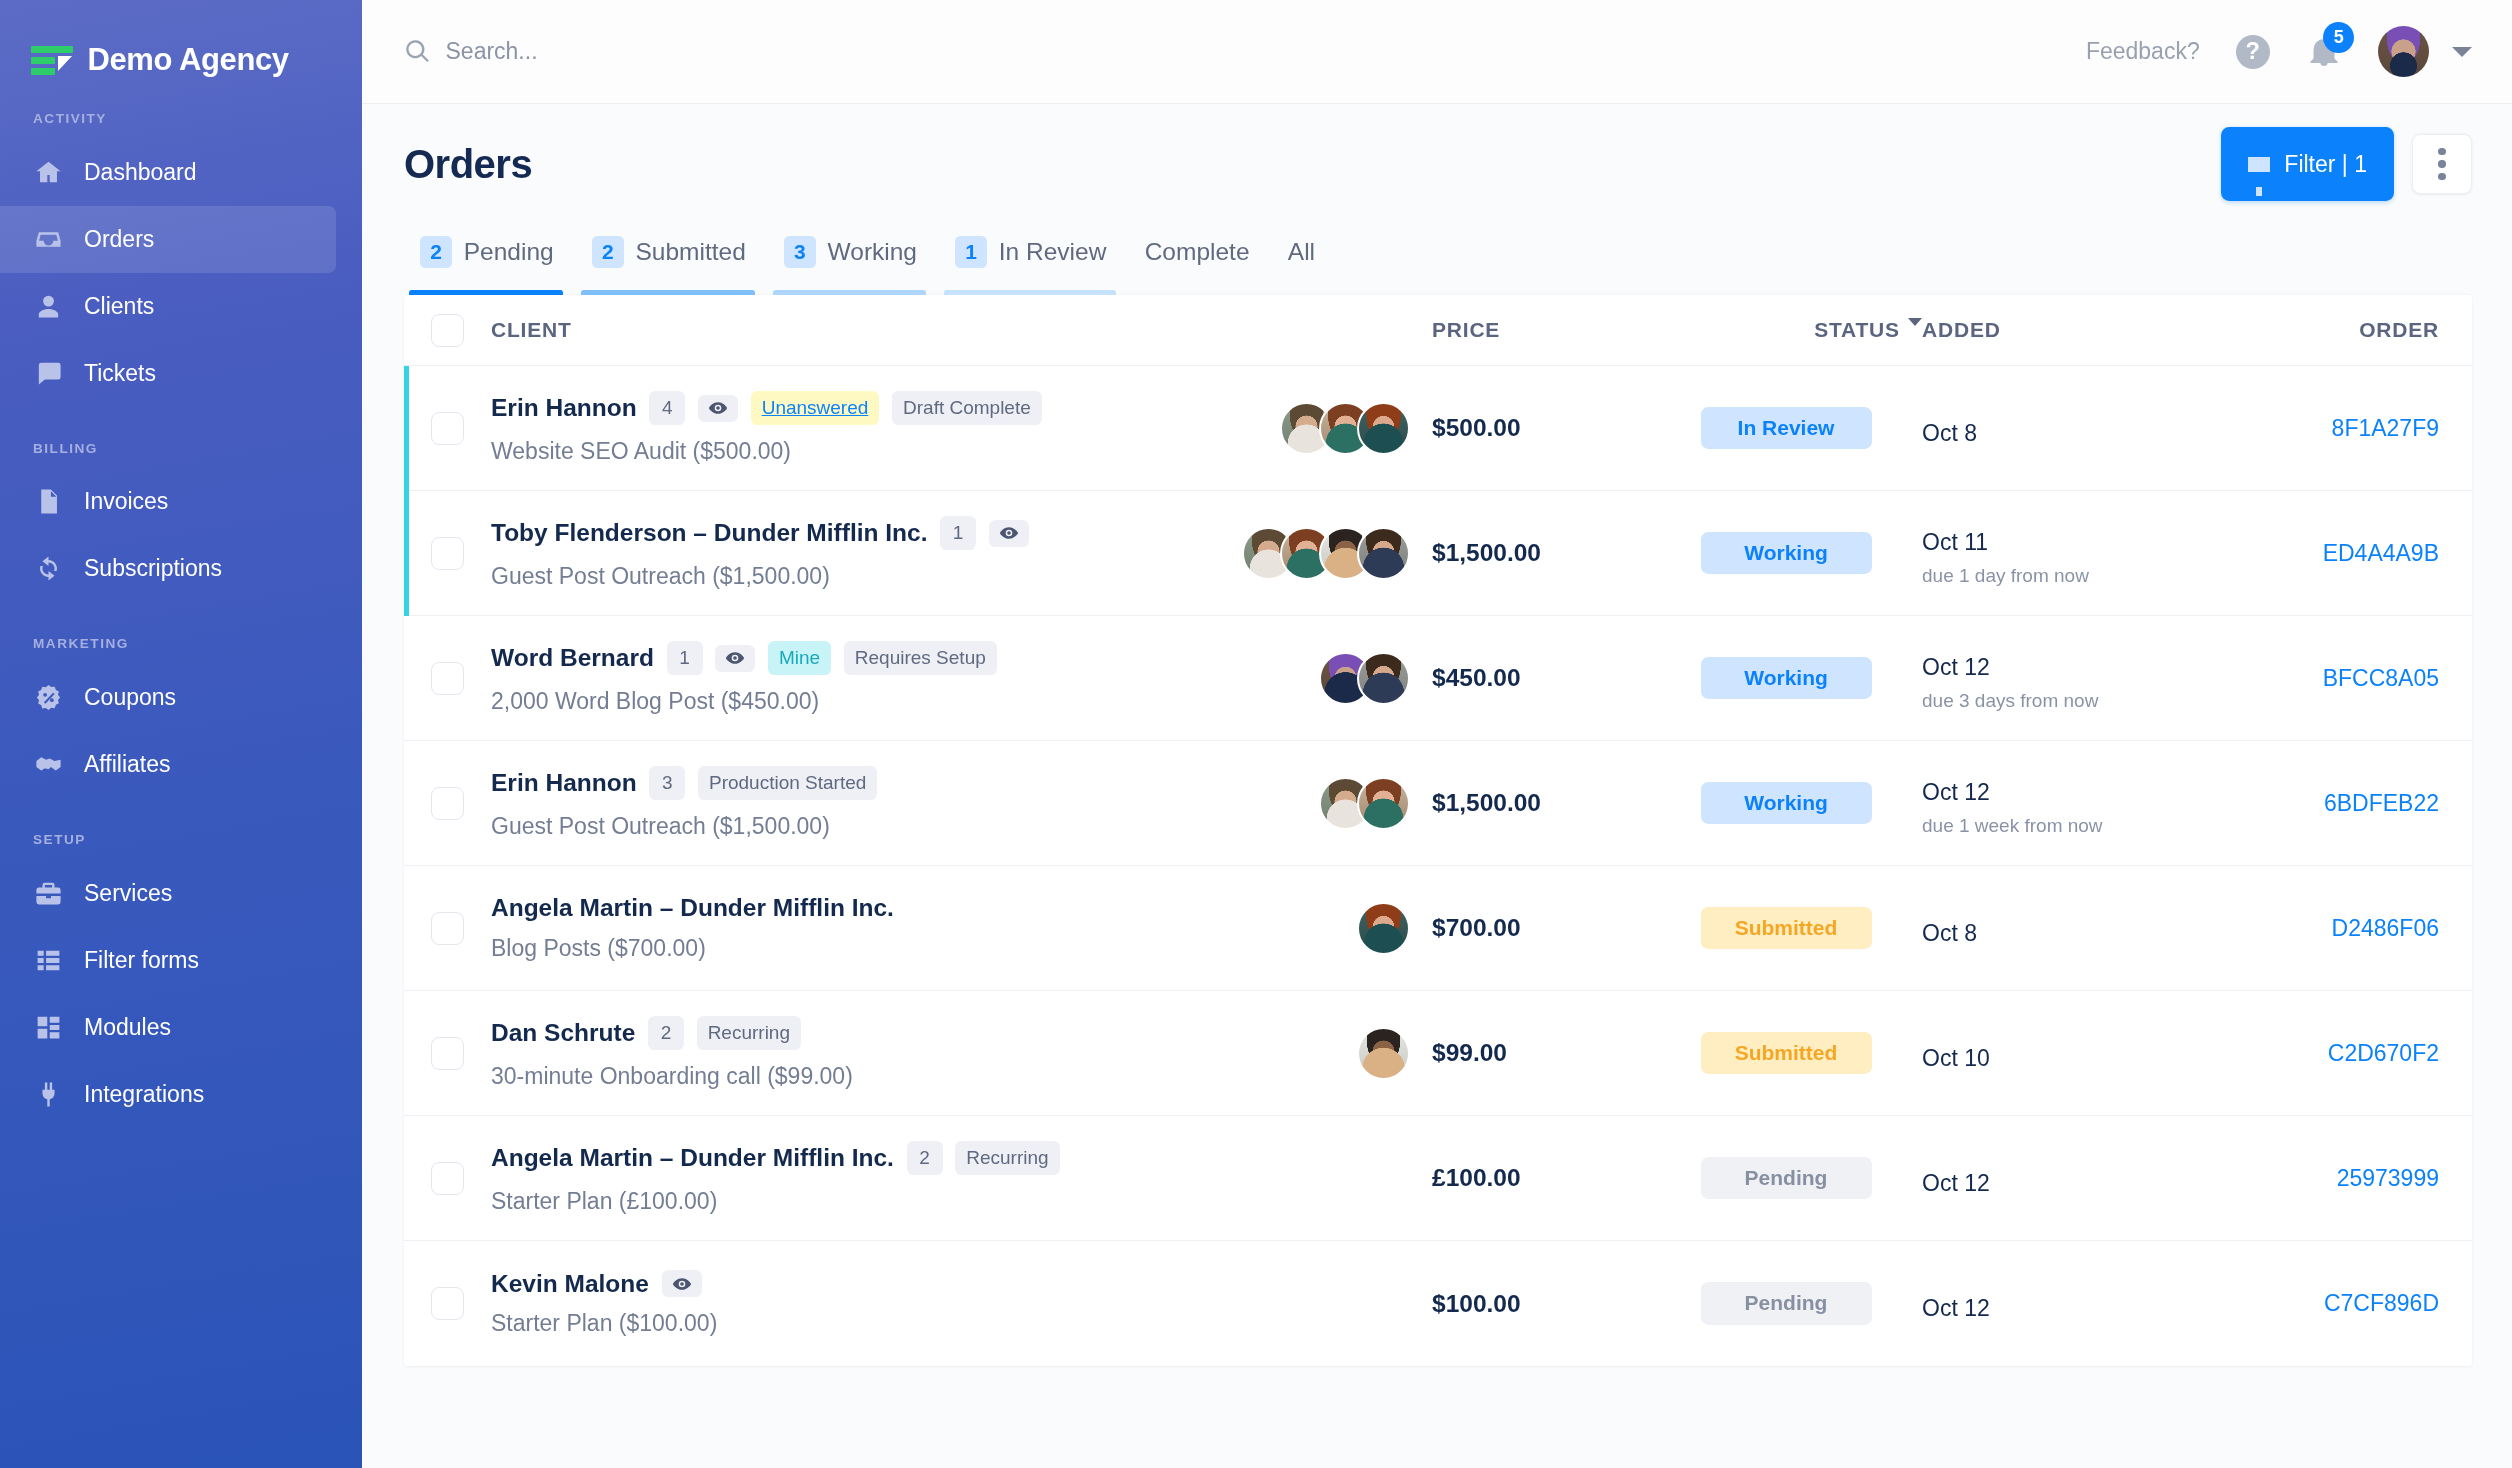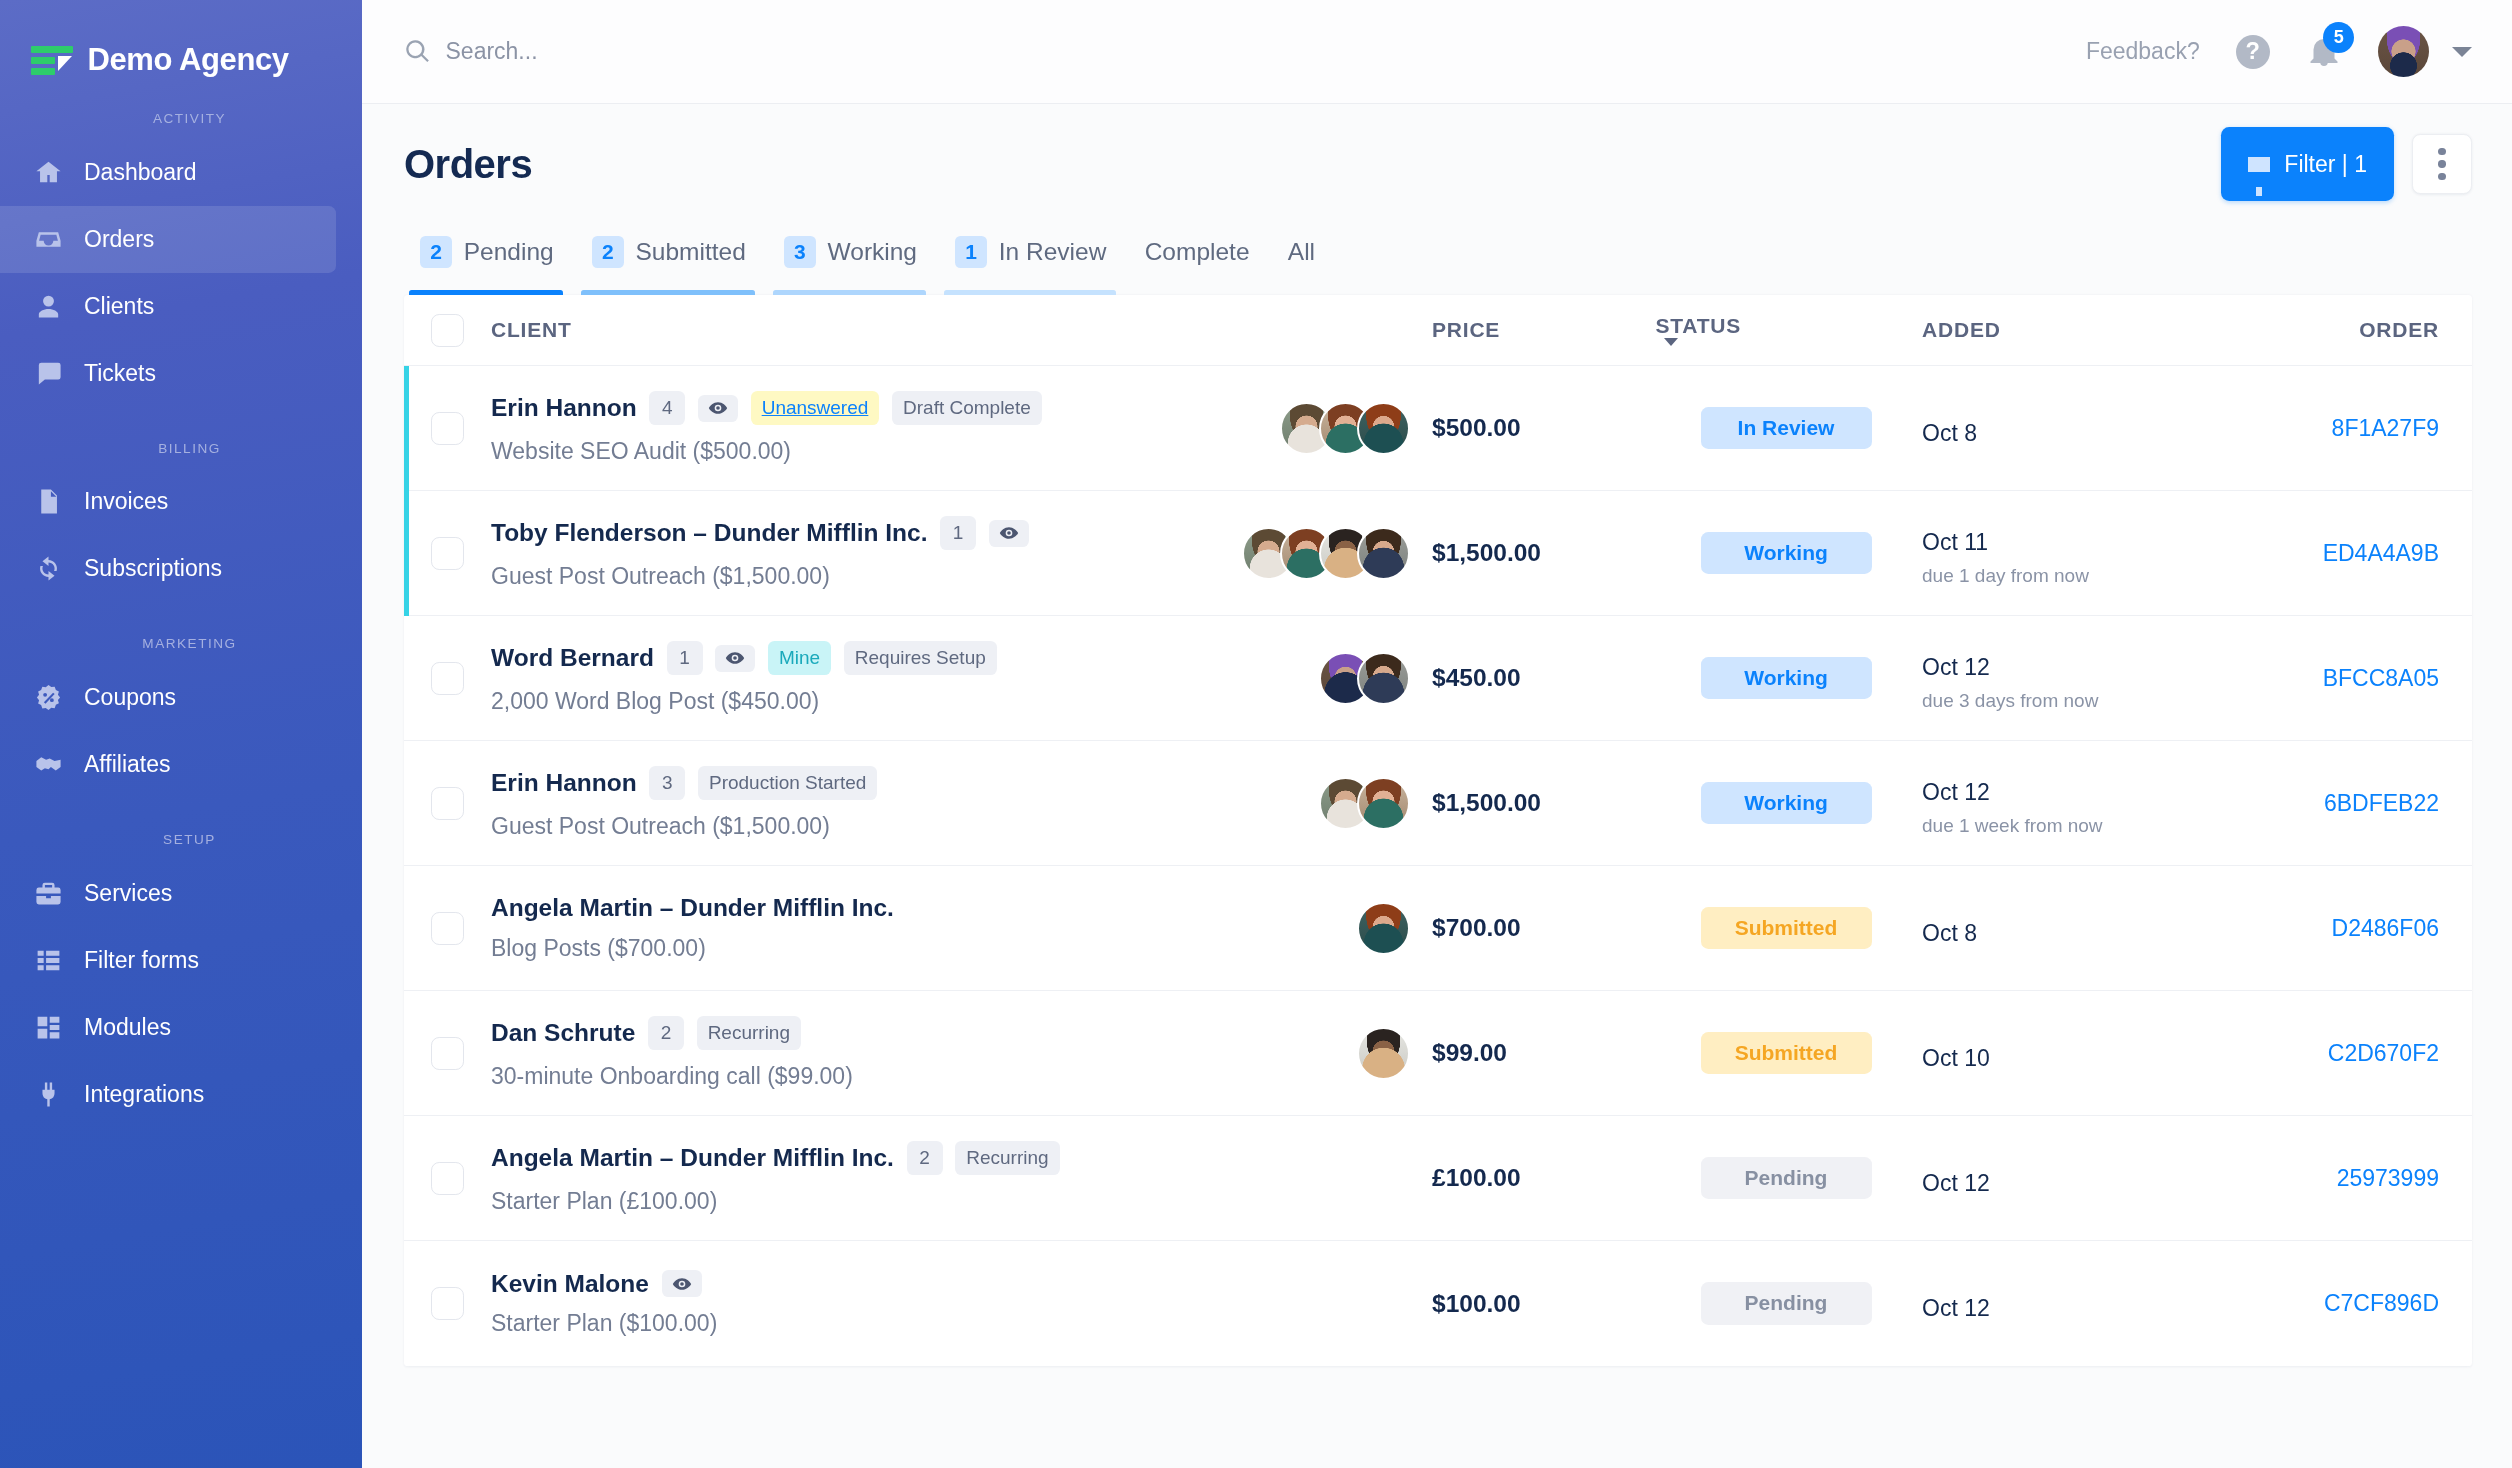--- a/index.html
+++ b/index.html
@@ -27,21 +27,21 @@
   .bm-tri {
     position: absolute; left: 27px; top: 13.6px;
     width: 0; height: 0;
     border-left: 14.5px solid #ffffff;
     border-bottom: 15.4px solid transparent;
   }
   .brand-text { color: #fff; font-size: 31px; font-weight: bold; letter-spacing: -0.4px; }
 
   .nav-group-label {
     color: #a5b0e0; font-size: 13.6px; letter-spacing: 1.5px;
-    font-weight: normal; padding: 0 16px 0 33px; margin-top: 34px; margin-bottom: 12.7px; text-align: center;
+    font-weight: bold; padding: 0 16px 0 33px; margin-top: 34px; margin-bottom: 12.7px;
   }
   .nav-group-label.first { margin-top: 27px; }
   .nav-item {
     display: flex; align-items: center; gap: 20px;
     height: 67px; margin: 0 26px 0 0; padding-left: 33px;
     color: #fff; font-size: 23px;
     border-radius: 0 7.3px 7.3px 0;
     cursor: pointer;
   }
   .nav-item.active { background: rgba(255,255,255,0.12); }
@@ -129,21 +129,21 @@
   }
   .th { font-size: 21px; font-weight: bold; color: #5b6580; letter-spacing: 0.8px; }
   .cb-cell { width: 87px; flex: 0 0 87px; display: flex; align-items: center; justify-content: center; }
   .cbx { width: 33px; height: 33px; border: 1.8px solid #e3e6ed; border-radius: 8.2px; background:#fff; cursor:pointer; }
   .c-client { flex: 1; }
   .c-avatars { width: 227px; flex: 0 0 227px; display:flex; align-items:center; justify-content:flex-end; padding-right: 22px;}
   .c-price { width: 218px; flex: 0 0 218px; }
   .c-status { width: 272px; flex: 0 0 272px; display:flex; justify-content:center; }
   .c-added { width: 272px; flex: 0 0 272px; }
   .c-order { width: 245px; flex: 0 0 245px; text-align: right; }
-  .th.c-status { justify-content: flex-end; padding-left: 5.4px; flex-direction: column; }
+  .th.c-status { justify-content: flex-end; padding-left: 5.4px; }
 
   .sort-caret { display:inline-block; width:0; height:0; margin-left: 8.2px;
     border-left: 7.3px solid transparent; border-right: 7.3px solid transparent; border-top: 8.2px solid #5b6580; vertical-align: middle;}
 
   .trow {
     display: flex; align-items: center; min-height: 125px;
     border-bottom: 0.9px solid #eef0f4; padding: 0 33px 0 0; position: relative;
   }
   .trow:last-child { border-bottom: none; }
   .trow.flagged::before {

